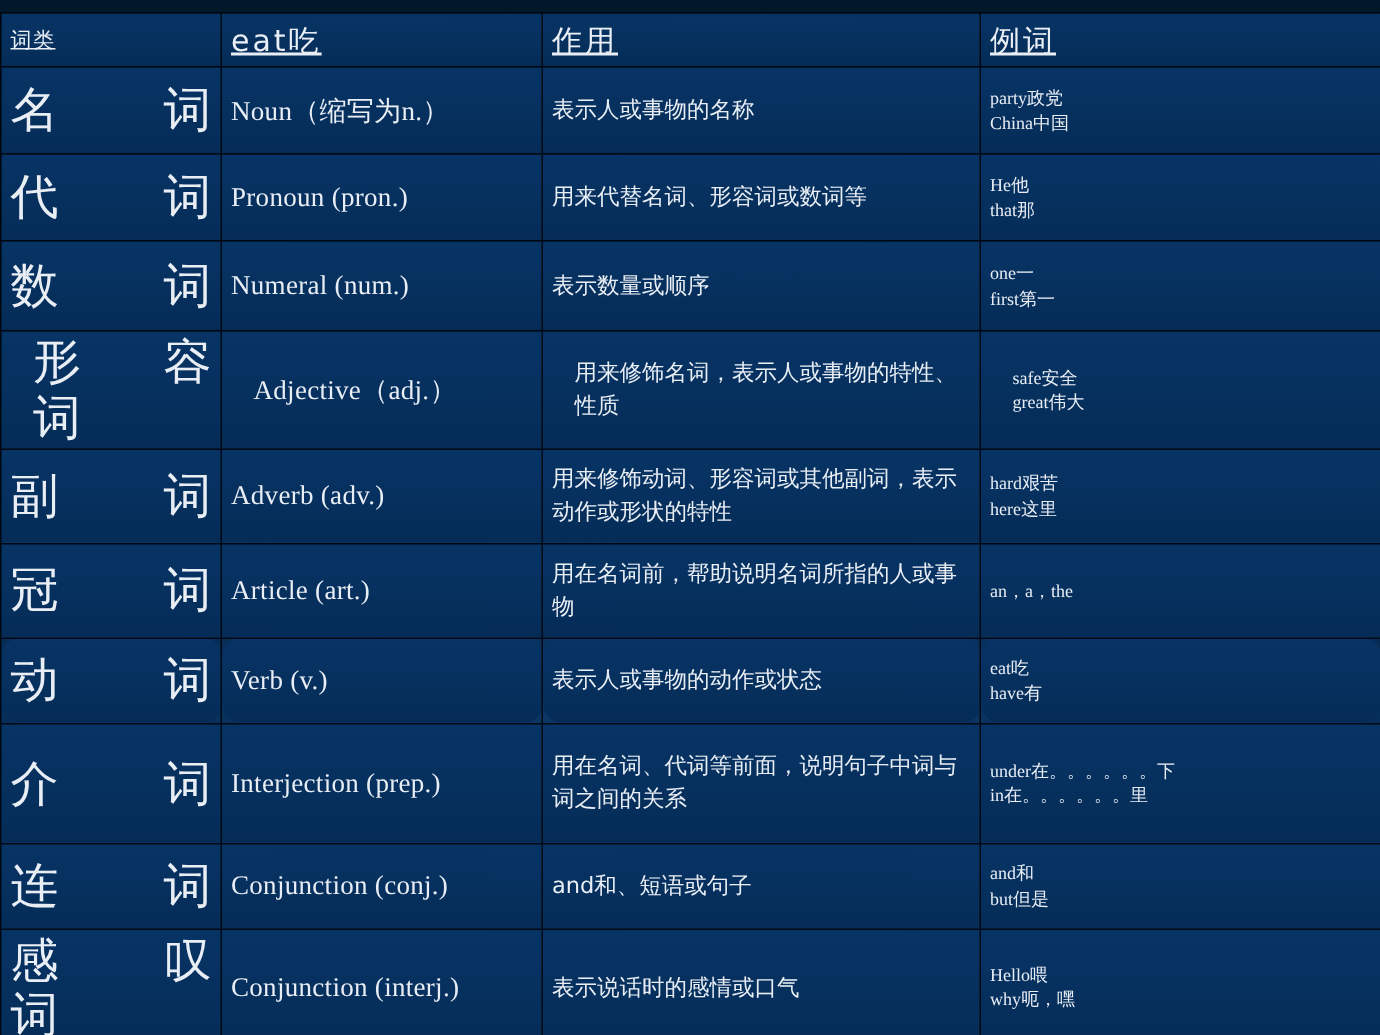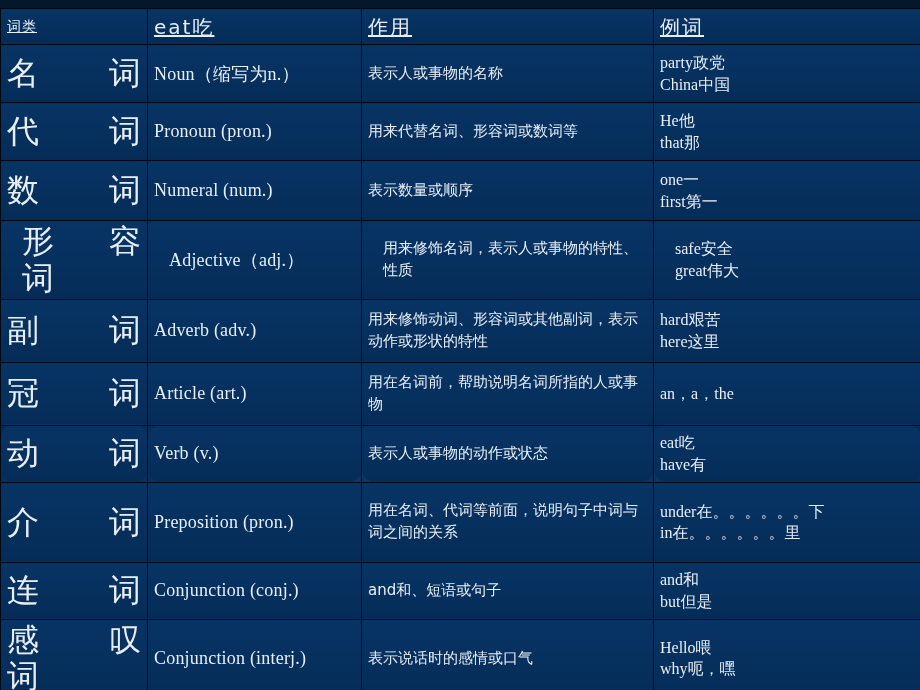--- a/index.html
+++ b/index.html
@@ -108,21 +108,21 @@
     color: #ffffff;
     line-height: 1.45;
     vertical-align: top;
     padding-top: 5px;
     padding-left: 7px;
   }
   td.role-cell.mid { vertical-align: middle; padding-top: 2px; }
 
   
   td.ex-cell {
-    font-size: 16px;
+    font-size: 12px;
     font-family: "Liberation Serif", serif;
     color: #e4eaf2;
     line-height: 1.35;
     vertical-align: top;
     padding-top: 5px;
     padding-left: 9px;
   }
   td.ex-cell .ex-line { display: block; white-space: pre; }
 
   
@@ -237,21 +237,21 @@
         <td class="ex-cell">
           <span class="ex-line">eat吃</span>
           <span class="ex-line">have有</span>
         </td>
       </tr>
 
       <tr class="r-preposition">
         <td class="type-cell">
             <span>介　　词</span>
           </td>
-        <td class="eng-cell">Preposition (pron.)</td>
+        <td class="eng-cell">Interjection (prep.)</td>
         <td class="role-cell">用在名词、代词等前面，说明句子中词与词之间的关系</td>
         <td class="ex-cell">
           <span class="ex-line">under在。。。。。。下</span>
           <span class="ex-line">in在。。。。。。里</span>
         </td>
       </tr>
 
       <tr class="r-conjunction">
         <td class="type-cell">
             <span>连　　词</span>

